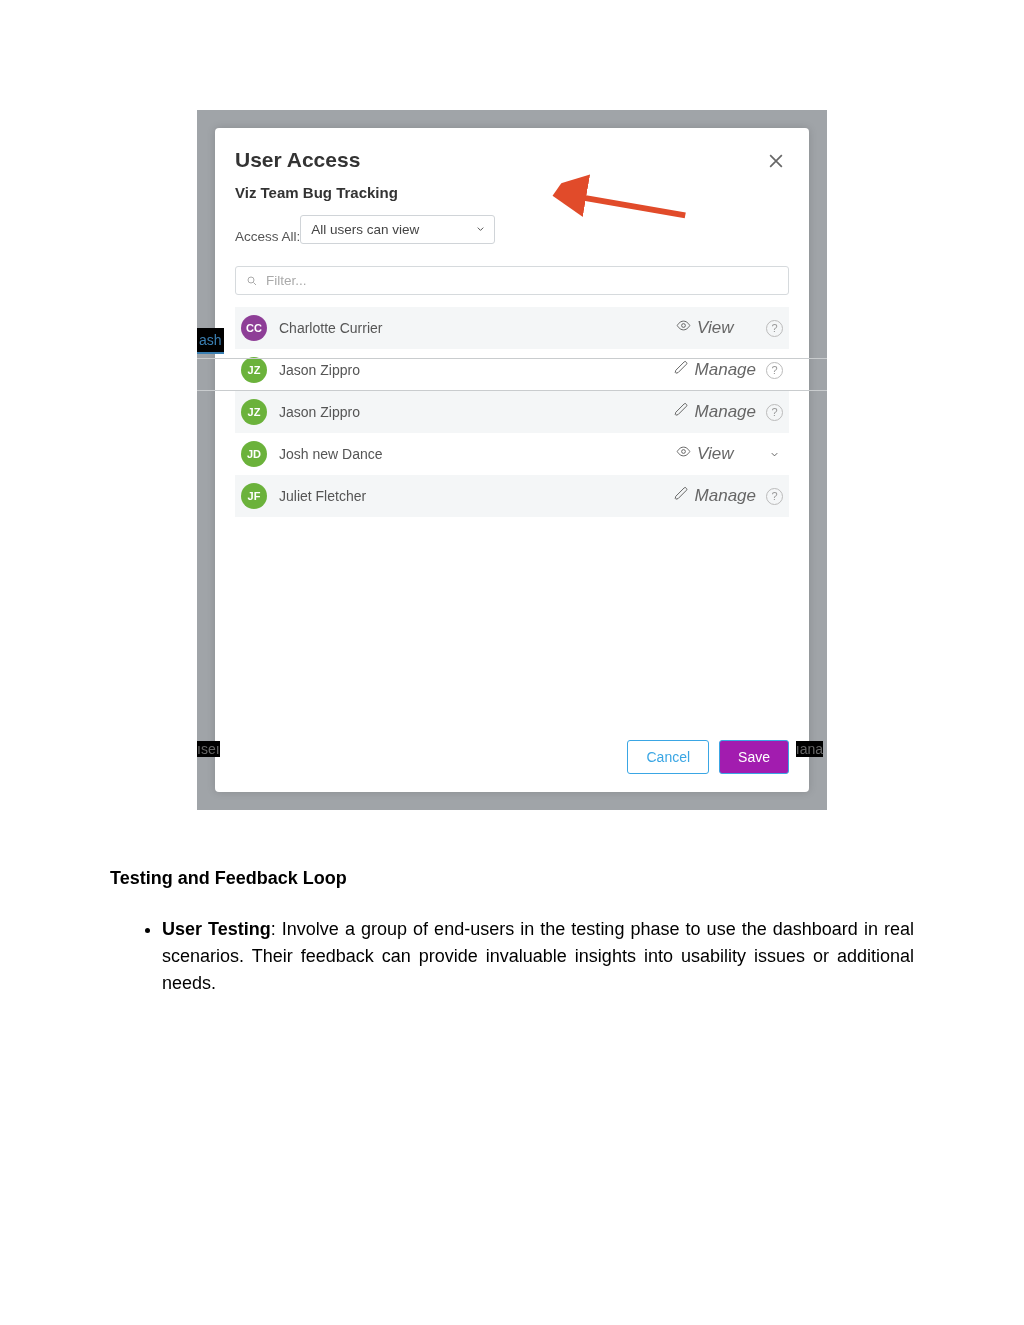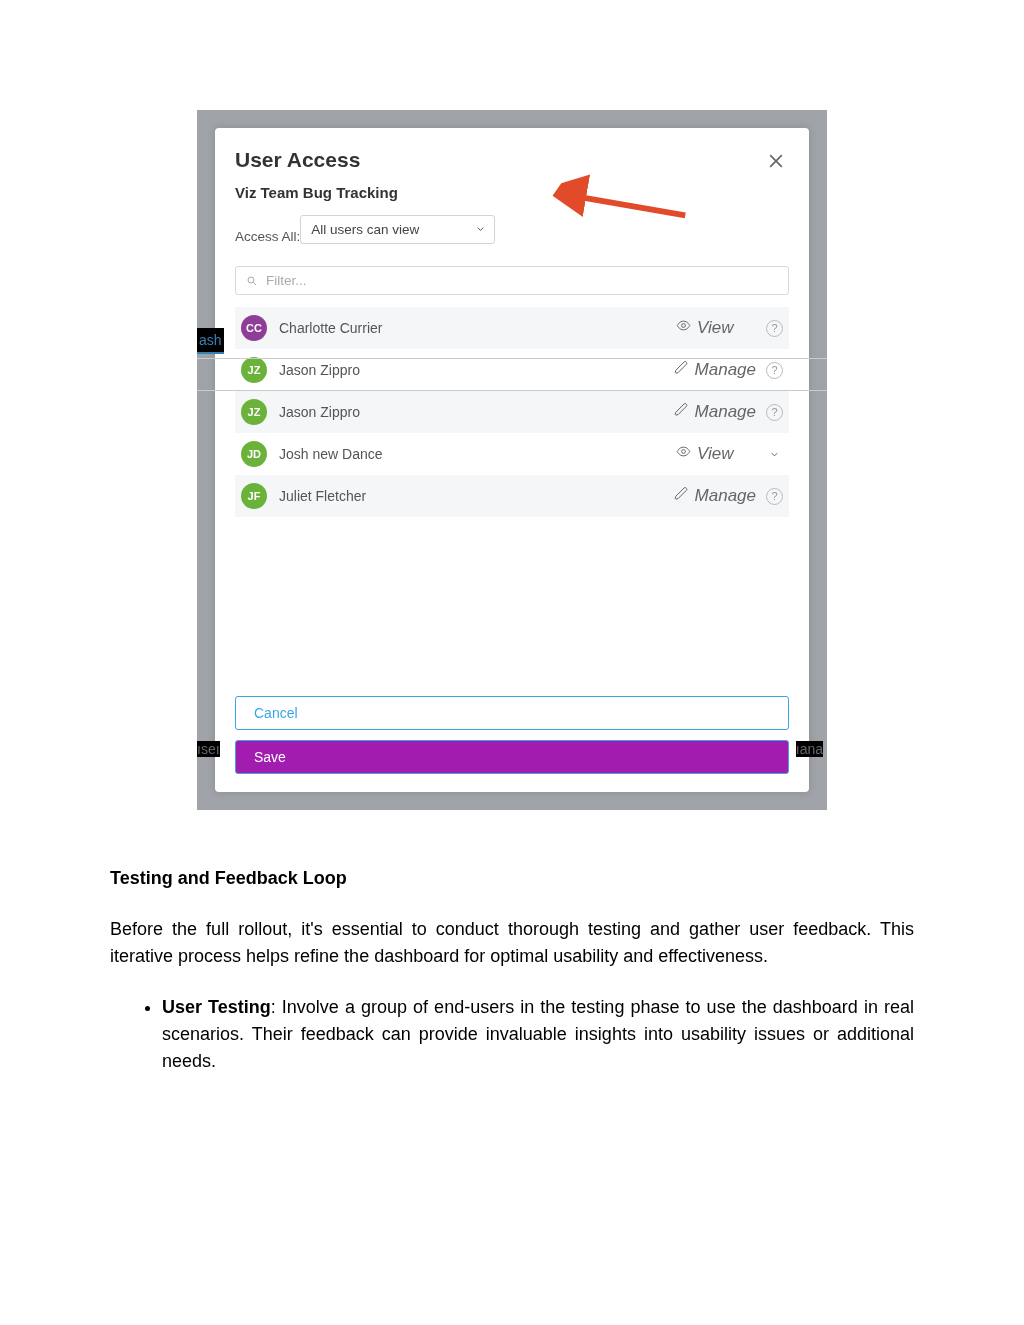--- a/index.html
+++ b/index.html
@@ -133,21 +133,20 @@
     font-size: 11px;
     display: flex; align-items: center; justify-content: center;
   }
   .row .end-chev { margin-left: 10px; width: 17px; display:flex; justify-content:center; }
   .row .end-chev svg { width: 11px; height: 11px; stroke: #555; stroke-width: 2; fill: none;}
   .footer {
     margin-top: auto;
     display: flex;
     justify-content: flex-end;
     gap: 10px;
-    flex-direction: column;
   }
   .btn {
     padding: 8px 18px;
     border-radius: 3px;
     font-size: 14px;
     cursor: pointer;
   }
   .btn-cancel {
     border: 1px solid #3aa6e4;
     color: #3aa6e4;
@@ -296,21 +295,20 @@
 
       <div class="footer">
         <div class="btn btn-cancel">Cancel</div>
         <div class="btn btn-save">Save</div>
       </div>
     </div>
   </div>
 
   <div class="doc">
     <h3>Testing and Feedback Loop</h3>
-    <p>Before the full rollout, it's essential to conduct thorough testing and gather user feedback. This iterative process helps refine the dashboard for optimal usability and effectiveness.</p>
     <ul>
       <li>
         <b>User Testing</b><span>: Involve a group of end-users in the testing phase to use the dashboard in real scenarios. Their feedback can provide invaluable insights into usability issues or additional needs.</span>
       </li>
     </ul>
   </div>
 
 </div>
 
 </body></html>

